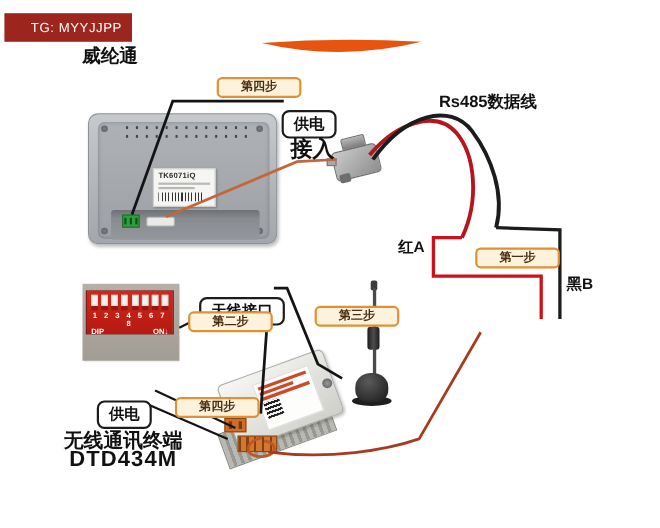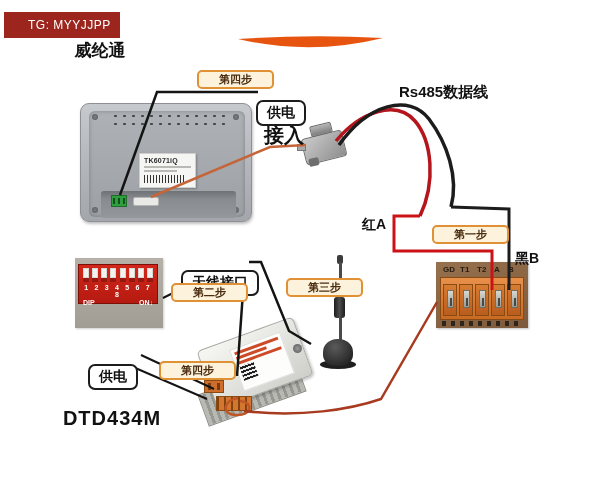--- a/index.html
+++ b/index.html
@@ -148,20 +148,21 @@
 
   <div class="abs tg-banner">TG: MYYJJPP</div>
 
   <div class="abs cn title">
     <div>威纶通</div>
   </div>
   <div class="abs cn rs485">Rs485数据线</div>
   <div class="abs cn jieru">接入</div>
   <div class="abs cn red-a">红A</div>
   <div class="abs cn black-b">黑B</div>
+  <div class="abs cn module-name">无线通讯终端</div>
   <div class="abs cn module-model">DTD434M</div>
 
   <div class="abs label-box power-top">供电</div>
   <div class="abs label-box antenna-port">天线接口</div>
   <div class="abs label-box power-bottom">供电</div>
 
   <div class="abs step-box step4-top">第四步</div>
   <div class="abs step-box step1">第一步</div>
   <div class="abs step-box step2">第二步</div>
   <div class="abs step-box step3">第三步</div>
@@ -209,47 +210,20 @@
           <i></i>
       </div>
       <div class="dip-nums">1 2 3 4 5 6 7 8</div>
       <div class="dip-row">
         <span>DIP</span>
         <span>ON↓</span>
       </div>
     </div>
   </div>
 
-  <div class="abs tblock">
-    <div class="abs tb-pins">
-      <span style="left:7px;">GD</span>
-      <span style="left:24px;">T1</span>
-      <span style="left:41px;">T2</span>
-      <span style="left:58px;">A</span>
-      <span style="left:72px;">B</span>
-    </div>
-    <div class="abs tb-orange">
-      <div class="tb-cell">
-          <i></i>
-        </div>
-      <div class="tb-cell">
-          <i></i>
-        </div>
-      <div class="tb-cell">
-          <i></i>
-        </div>
-      <div class="tb-cell">
-          <i></i>
-        </div>
-      <div class="tb-cell">
-          <i></i>
-        </div>
-    </div>
-    <div class="abs tb-marks"></div>
-  </div>
 
   <div class="antenna">
     <div class="abs ant-tip"></div>
     <div class="abs ant-rod"></div>
     <div class="abs ant-mid"></div>
     <div class="abs ant-base"></div>
     <div class="abs ant-dome"></div>
   </div>
 
   <div class="abs module">

